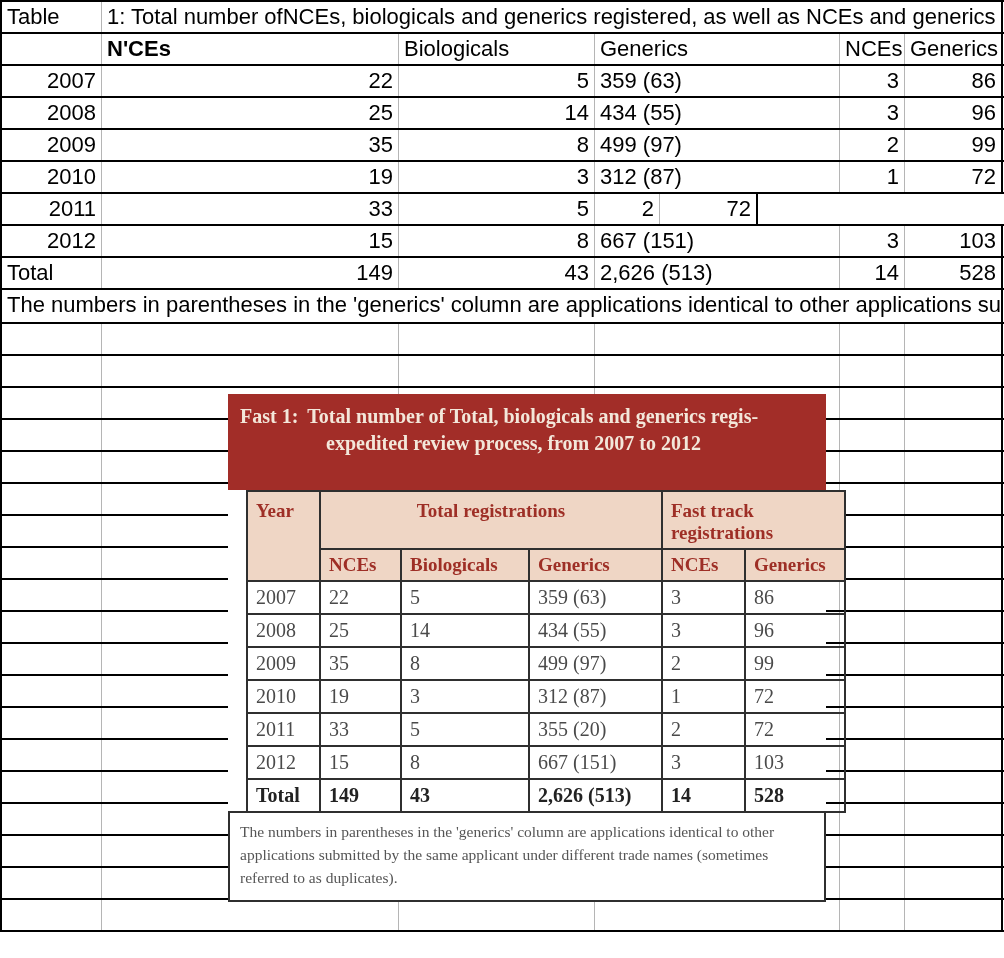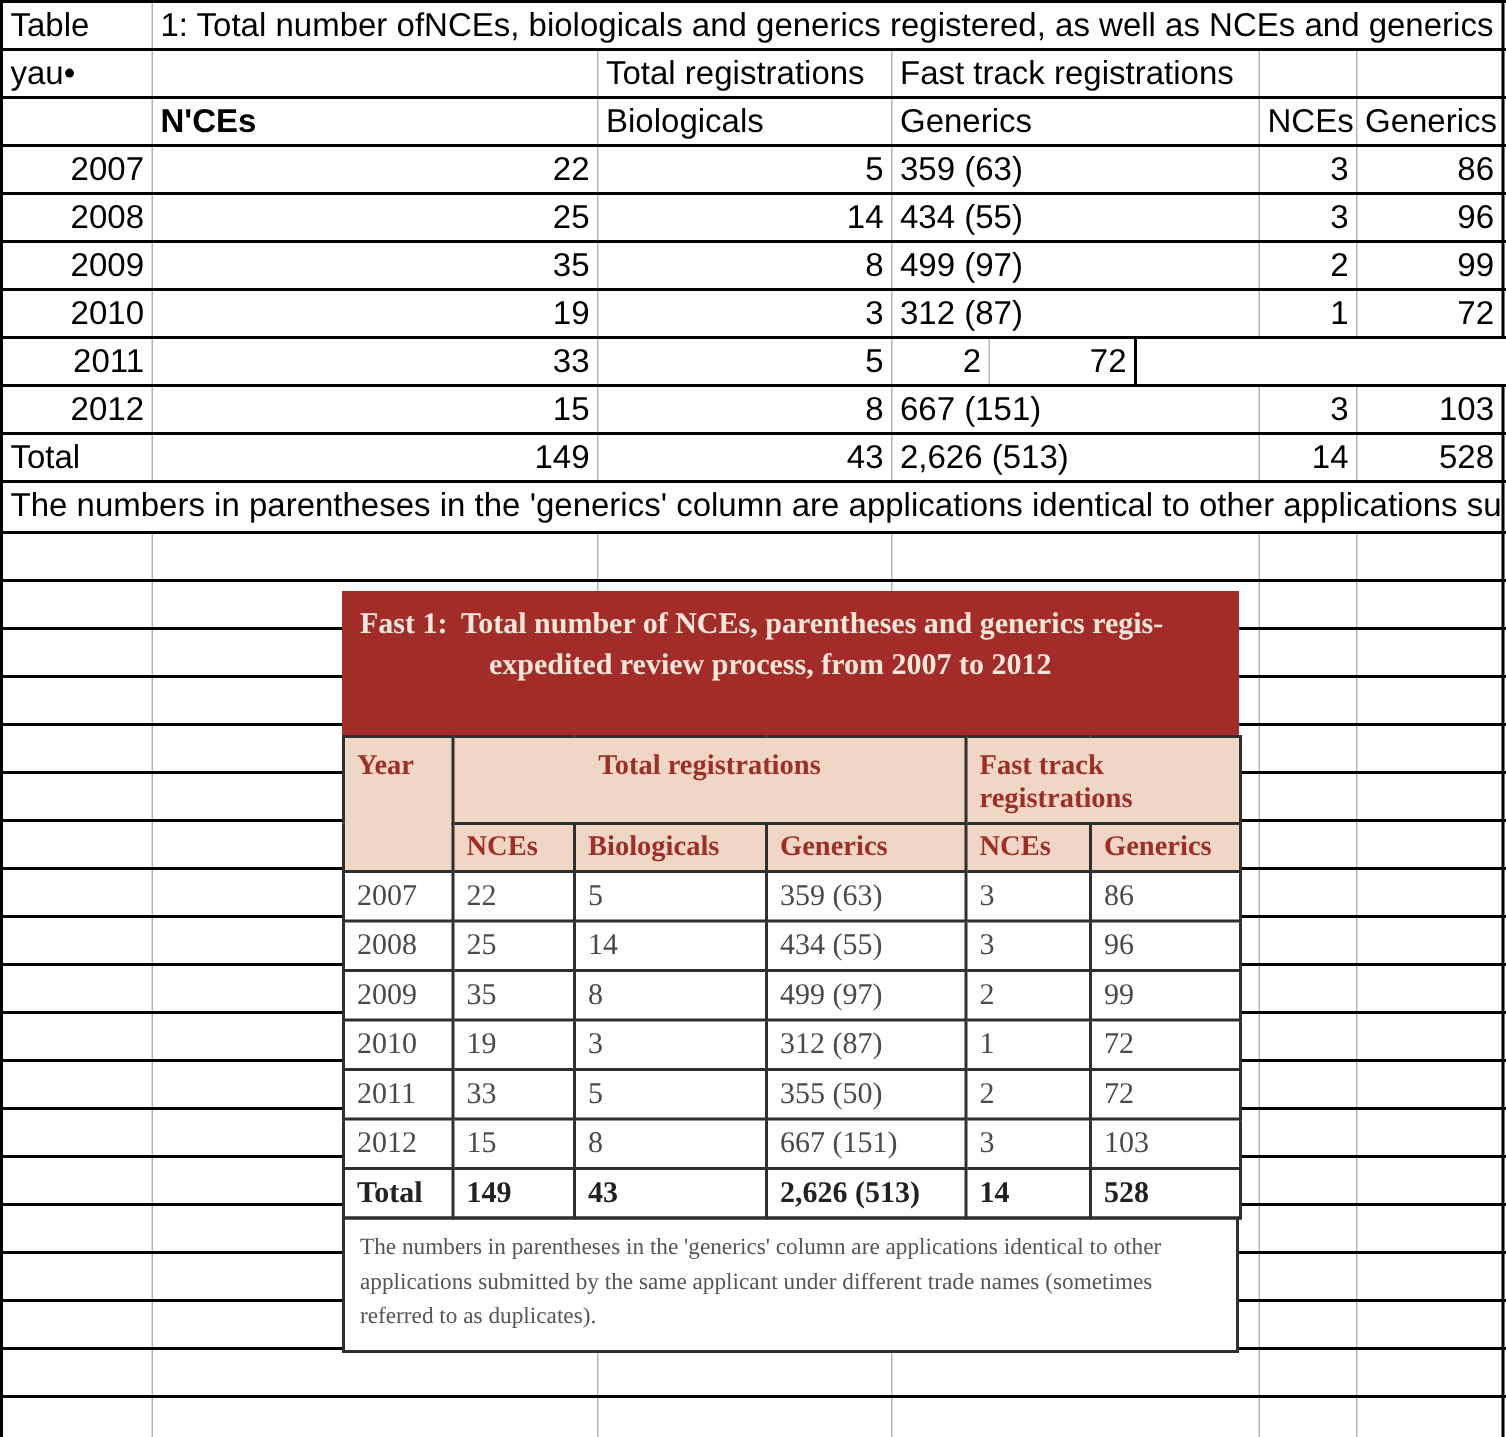--- a/index.html
+++ b/index.html
@@ -14,48 +14,40 @@
   .c.last{border-right:2px solid #000;}
   .c.merged{overflow:hidden;}
   .al{text-align:left;} .ar{text-align:right;}
   
   #figure{position:absolute;left:228px;top:394px;width:598px;background:#fff;z-index:5;
           font-family:"Liberation Serif",serif;}
   .img-title{background:#a22d28;color:#f3e7da;font-weight:bold;font-size:20px;line-height:27px;
              padding:9px 10px 10px 12px;box-sizing:border-box;min-height:96px;}
   .img-title .tl{padding-left:86px;}
   .img-title .tp{margin-right:9px;}
-  #figtable{border-collapse:collapse;table-layout:fixed;width:598px;}
+  #figtable{border-collapse:collapse;table-layout:fixed;width:598px;margin-left:18px;}
   #figtable th,#figtable td{border:2px solid #2f2f2f;box-sizing:border-box;
              padding:4px 8px;text-align:left;vertical-align:middle;}
   #figtable th{background:#efd6c5;color:#9e2f26;font-size:19px;font-weight:bold;}
   #figtable th.grp{vertical-align:top;padding-top:8px;height:58px;}
   #figtable td{font-size:20px;color:#4a4a4a;height:32px;}
   #figtable tr.total td{font-weight:bold;color:#222;}
   .img-footer{border:2px solid #2f2f2f;margin-top:-2px;padding:7px 10px 8px 10px;
               color:#555;font-size:15.5px;line-height:23px;box-sizing:border-box;}
   .img-footer p{margin:0 0 3px 0;}
 </style>
 </head>
 <body>
 
 <div id="sheet">
     <div class="srow">
       <div class="c al" style="width: 100px;">Table</div>
       <div class="c al last merged" style="width: 901px;">1: Total number ofNCEs, biologicals and generics registered, as well as NCEs and generics re</div>
     </div>
     <div class="srow">
-      <div class="c al" style="width: 100px;">yau•</div>
-      <div class="c al" style="width: 297px;"></div>
-      <div class="c al" style="width: 196px;">Total registrations</div>
-      <div class="c al" style="width: 245px;">Fast track registrations</div>
-      <div class="c al" style="width: 65px;"></div>
-      <div class="c al last" style="width: 98px;"></div>
-    </div>
-    <div class="srow">
       <div class="c al" style="width: 100px;"></div>
       <div class="c al" style="width: 297px; font-weight: bold;">N'CEs</div>
       <div class="c al" style="width: 196px;">Biologicals</div>
       <div class="c al" style="width: 245px;">Generics</div>
       <div class="c al" style="width: 65px;">NCEs</div>
       <div class="c al last" style="width: 98px;">Generics</div>
     </div>
     <div class="srow">
       <div class="c ar" style="width: 100px;">2007</div>
       <div class="c ar" style="width: 297px;">22</div>
@@ -263,21 +255,21 @@
       <div class="c al" style="width: 297px;"></div>
       <div class="c al" style="width: 196px;"></div>
       <div class="c al" style="width: 245px;"></div>
       <div class="c al" style="width: 65px;"></div>
       <div class="c al last" style="width: 98px;"></div>
     </div>
   </div>
 
 <div id="figure">
   <div class="img-title" style="background: rgb(162, 45, 40); color: rgb(243, 231, 218);">
-    <div><span class="tp">Fast 1:</span><span>Total number of NCEs, parentheses and generics regis-</span></div>
+    <div><span class="tp">Fast 1:</span><span>Total number of Total, biologicals and generics regis-</span></div>
     <div class="tl">expedited review process, from 2007 to 2012</div>
   </div>
   <table id="figtable">
     <colgroup>
       <col style="width:73px">
         <col style="width:81px">
         <col style="width:128px">
       <col style="width:133px">
         <col style="width:83px">
         <col style="width:100px">
@@ -326,21 +318,21 @@
           <td>19</td>
           <td>3</td>
           <td>312 (87)</td>
           <td>1</td>
           <td>72</td>
         </tr>
         <tr>
           <td>2011</td>
           <td>33</td>
           <td>5</td>
-          <td>355 (50)</td>
+          <td>355 (20)</td>
           <td>2</td>
           <td>72</td>
         </tr>
         <tr>
           <td>2012</td>
           <td>15</td>
           <td>8</td>
           <td>667 (151)</td>
           <td>3</td>
           <td>103</td>

